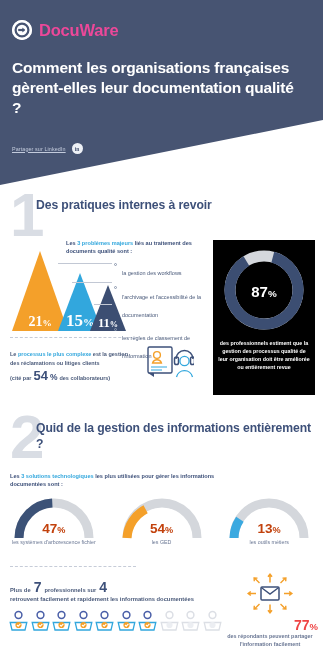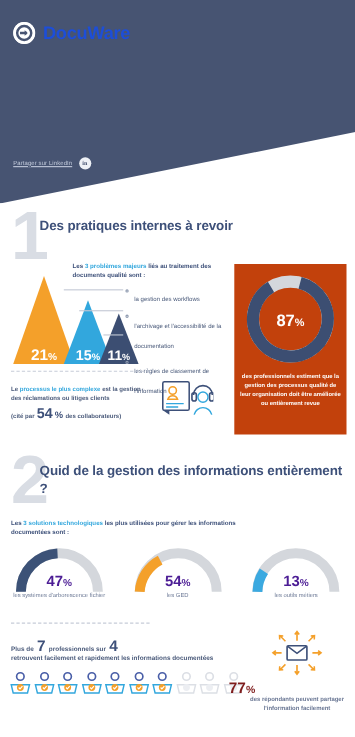--- a/index.html
+++ b/index.html
@@ -15,21 +15,21 @@
 
   
   .header {
     position:absolute; left:0; top:0; width:323px; height:185px;
     background:#475472;
     clip-path: polygon(0 0, 323px 0, 323px 120px, 0 185px);
   }
   .logo-row { position:absolute; left:12px; top:20px; display:flex; align-items:center; gap:7px; }
   .logo-mark { width:20px; height:20px; border-radius:50%; background:#ffffff; position:relative; flex:0 0 auto; }
   .logo-mark svg { position:absolute; left:0; top:0; }
-  .logo-text { color:#1d4ed8; font-size:16.5px; font-weight:bold; letter-spacing:-0.2px; }
+  .logo-text { color:#ec4899; font-size:16.5px; font-weight:bold; letter-spacing:-0.2px; }
 
   .headline {
     position:absolute; left:12px; top:58px; width:290px;
     color:#ffffff; font-size:15.5px; font-weight:bold; line-height:1.28;
     letter-spacing:-0.2px;
   }
   .share-row { position:absolute; left:12px; top:143px; display:flex; align-items:center; gap:6px; }
   .share-link { color:#c3cbdc; font-size:5.4px; text-decoration:underline; letter-spacing:0.1px; }
   .share-icon {
     width:11px; height:11px; border-radius:50%; background:#eef1f6;
@@ -41,38 +41,38 @@
   .sec1-num {
     position:absolute; left:10px; top:190px;
     font-size:62px; font-weight:bold; color:#d9dde4; line-height:0.82;
   }
   .sec1-title {
     position:absolute; left:36px; top:198px; width:270px;
     font-size:12.2px; font-weight:bold; color:#3d5079; letter-spacing:-0.1px;
   }
 
   
-  .tri-wrap { position:absolute; left:12px; top:243px; width:106px; height:88px; }
+  .tri-wrap { position:absolute; left:12px; top:243px; width:106px; height:88px;font-family:Liberation Serif, serif; }
   .tri { position:absolute; bottom:0; }
   .tri .shape {
     width:0; height:0; border-style:solid; border-color:transparent;
     border-bottom-style:solid;
   }
   .tri .pct {
     position:absolute; bottom:2px; left:50%; transform:translateX(-50%);
     color:#ffffff; font-weight:bold; white-space:nowrap; line-height:1;
   }
   .tri .pct .sym { font-size:0.66em; font-weight:bold; }
 
   .tri-a { left:0; }
   .tri-a .shape { border-width:0 28px 80px 28px; border-bottom-color:#f4a02a; }
   .tri-a .pct { font-size:14px; }
   .tri-b { left:46px; }
   .tri-b .shape { border-width:0 22px 58px 22px; border-bottom-color:#32a7dd; }
-  .tri-b .pct { font-size:13px; }
+  .tri-b .pct { font-size:17px; }
   .tri-c { left:78px; }
   .tri-c .shape { border-width:0 18px 46px 18px; border-bottom-color:#3c4e72; }
   .tri-c .pct { font-size:12.5px;margin-top:45px; }
 
   
   .list-head {
     position:absolute; left:66px; top:240px; width:140px;
     font-size:5.6px; font-weight:bold; color:#3d5079; line-height:1.42;
   }
   .list-head .hl { color:#32a7dd; }
@@ -84,21 +84,21 @@
     border:0.7px solid #8c98ae; border-radius:50%;
   }
   .leader { position:absolute; background:#c2c8d4; height:0.8px; }
   .l1 { left:58px; top:262.5px; width:54px; }
   .l2 { left:72px; top:281.5px; width:40px; }
   .l3 { left:94px; top:303.5px; width:18px; }
 
   
   .donut-panel {
     position:absolute; left:213px; top:240px; width:102px; height:155px;
-    background:#c2410c;
+    background:#000000;
   }
   .donut-panel .d-svg { position:absolute; left:50%; top:5px; transform:translateX(-50%); }
   .donut-center {
     position:absolute; left:0; right:0; top:44px; text-align:center;
     color:#ffffff; font-size:15px; font-weight:bold; line-height:1;
   }
   .donut-center .sym { font-size:0.66em; }
   .donut-cap {
     position:absolute; left:5px; right:5px; top:100px; text-align:center;
     color:#ffffff; font-size:5.3px; font-weight:bold; line-height:1.5;
@@ -140,21 +140,21 @@
     font-size:5.6px; font-weight:bold; color:#3d5079; line-height:1.5;
   }
   .sec2-intro .hl { color:#32a7dd; }
 
   
   .gauges { position:absolute; left:0; top:494px; width:323px; display:flex; }
   .gauge { flex:1; position:relative; height:70px; text-align:center; }
   .gauge .g-svg { display:block; margin:0 auto; }
   .gauge .g-pct {
     position:absolute; left:0; right:0; top:28px;
-    font-size:13.5px; font-weight:bold; color:#4c1d95; line-height:1;
+    font-size:13.5px; font-weight:bold; color:#c2410c; line-height:1;
   }
   .gauge .g-pct .sym { font-size:0.68em; }
   .gauge .g-label {
     position:absolute; left:0; right:0; top:45px;
     font-size:5.3px; color:#6a7794; line-height:1.45;
   }
 
   
   .ratio-line {
     position:absolute; left:10px; top:580px; width:215px;
@@ -164,22 +164,22 @@
   .ratio-line .big { font-size:14px; font-weight:bold; color:#3d5079; line-height:1; }
   .ratio-sub {
     position:absolute; left:10px; top:596px; width:215px;
     font-size:5.8px; color:#4a5a7a; font-weight:bold; line-height:1.3;
   }
   .people { position:absolute; left:8px; top:610px; display:flex; gap:0.5px; }
 
   
   .mail-icon { position:absolute; left:246px; top:572px; }
   .mail-pct {
-    position:absolute; left:208px; top:618px; width:96px; text-align:left;
-    font-size:14px; font-weight:bold; color:#7f1d1d; line-height:1;
+    position:absolute; left:222px; top:618px; width:96px; text-align:right;
+    font-size:14px; font-weight:bold; color:#ef4444; line-height:1;
   }
   .mail-pct .sym { font-size:0.68em; }
   .mail-cap {
     position:absolute; left:222px; top:633px; width:96px; text-align:center;
     font-size:5.4px; color:#6a7794; font-weight:bold; line-height:1.45;
   }
 </style>
 </head>
 <body>
 
@@ -192,20 +192,21 @@
       <svg width="20" height="20" viewBox="0 0 20 20">
         <circle cx="10" cy="10" r="10" fill="#ffffff"></circle>
         <circle cx="10" cy="10" r="6.4" fill="none" stroke="#475472" stroke-width="2.2"></circle>
         <path d="M6.2 10 H12.4" stroke="#475472" stroke-width="2.2" fill="none"></path>
         <path d="M10.4 7.4 L13.2 10 L10.4 12.6 Z" fill="#475472"></path>
       </svg>
     </span>
     <span class="logo-text">DocuWare</span>
   </div>
 
+  <div class="headline">Comment les organisations françaises gèrent-elles leur documentation qualité ?</div>
 
   <div class="share-row">
     <span class="share-link">Partager sur LinkedIn</span>
     <span class="share-icon">in</span>
   </div>
 
   <div class="sec1-num">1</div>
   <div class="sec1-title">Des pratiques internes à revoir</div>
 
   <div class="tri-wrap">

